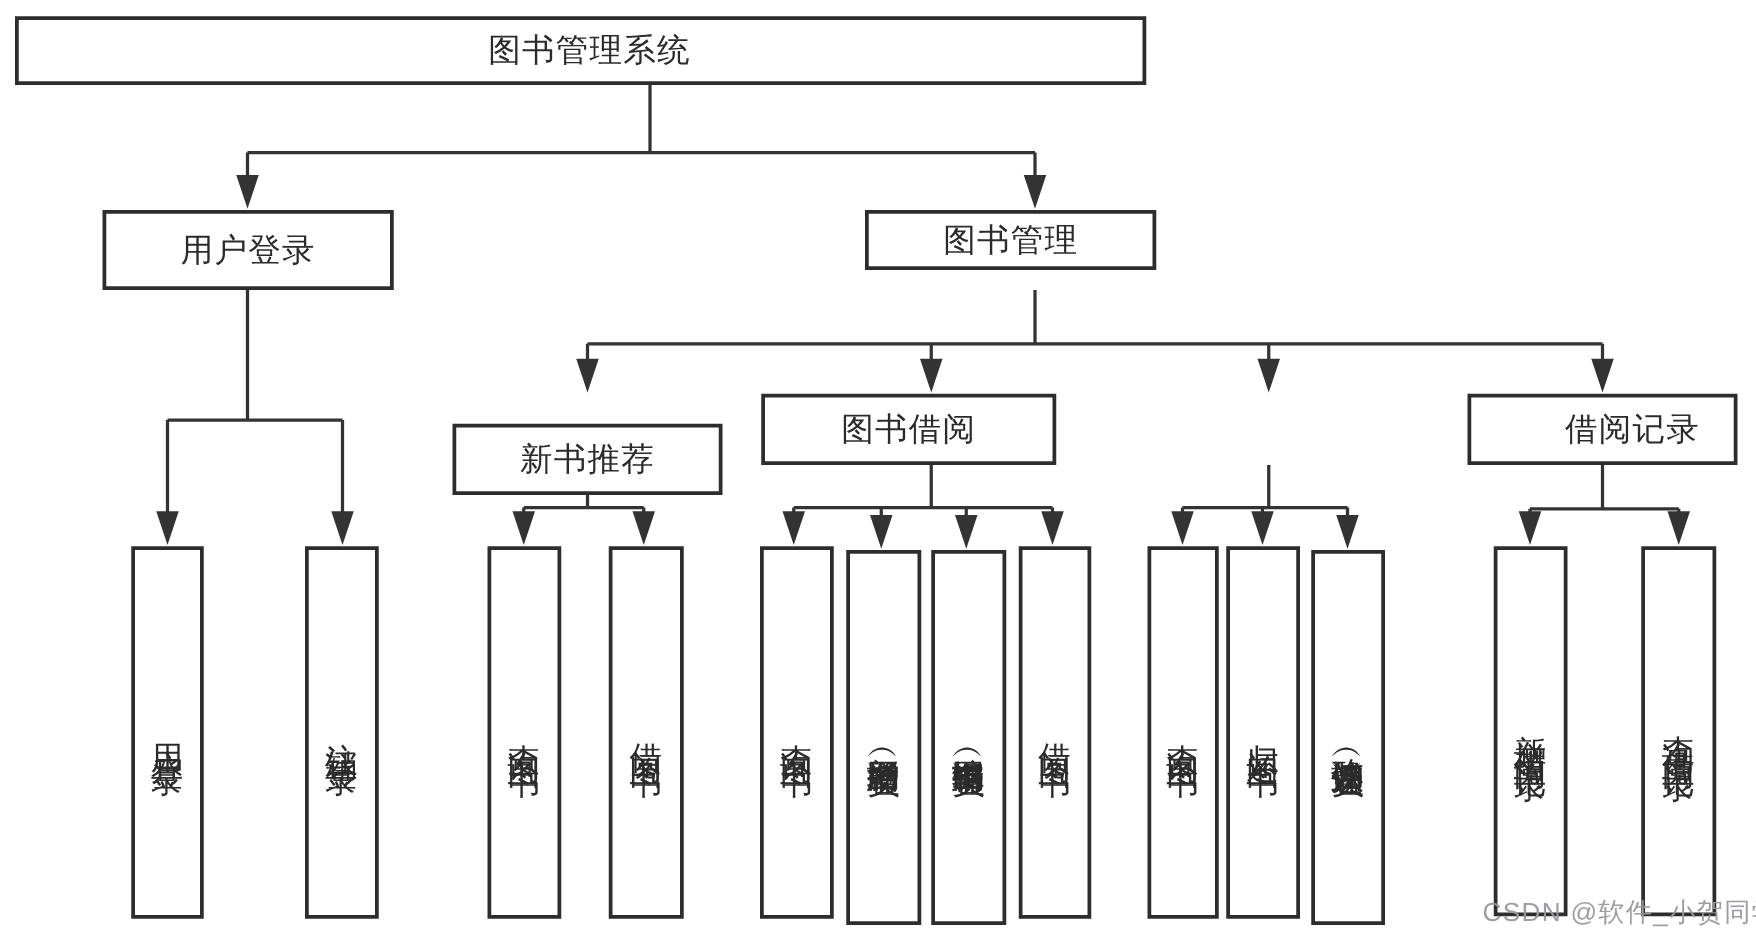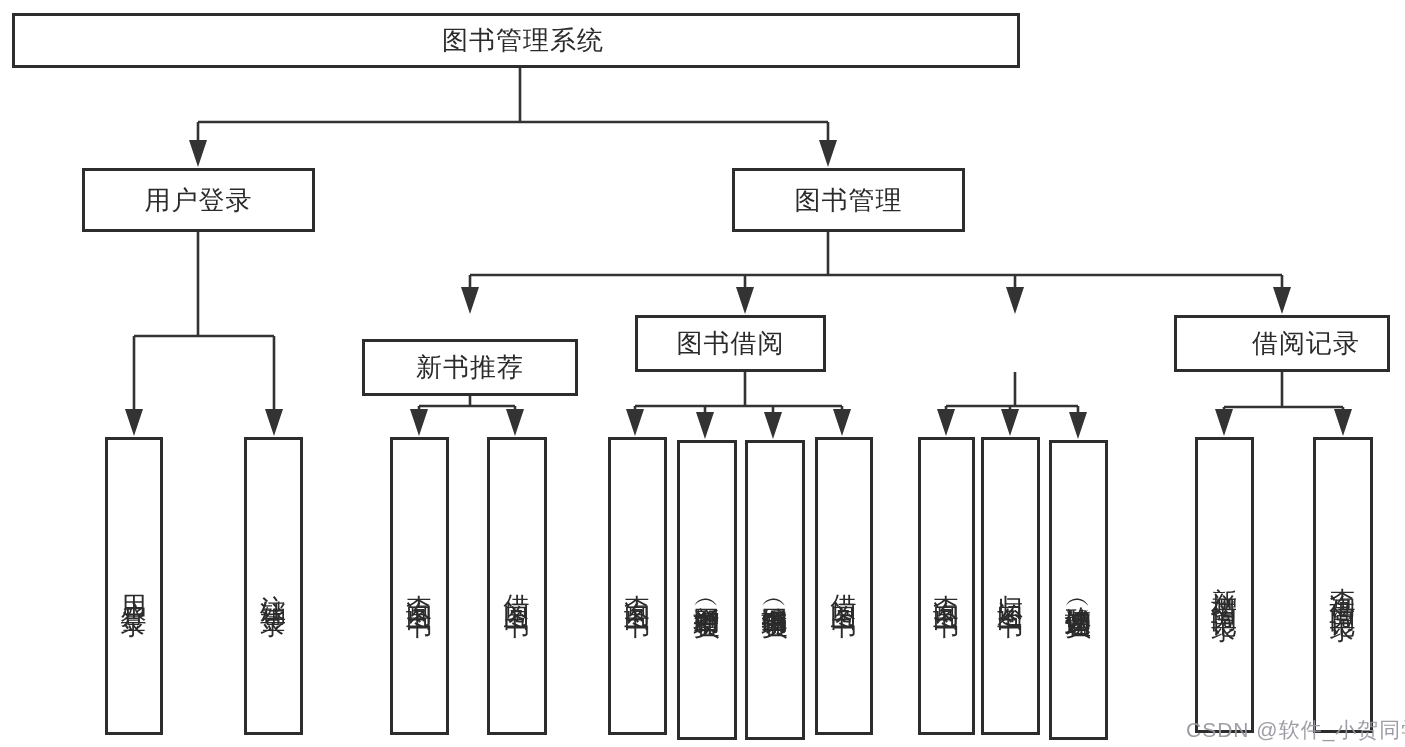--- a/index.html
+++ b/index.html
@@ -81,35 +81,35 @@
       <polygon points="764,412 782,412 773,439"></polygon>
       <polygon points="833,409 851,409 842,436"></polygon>
       <polygon points="937,409 955,409 946,436"></polygon>
       <polygon points="1001,409 1019,409 1010,436"></polygon>
       <polygon points="1069,412 1087,412 1078,439"></polygon>
       <polygon points="1215,409 1233,409 1224,436"></polygon>
       <polygon points="1334,409 1352,409 1343,436"></polygon>
     </g>
   </svg>
 
-  <div class="node" style="left:12px;top:13px;width:1008px;height:55px;padding-left:14px;">
+  <div class="node" style="left:12px;top:13px;width:905px;height:55px;padding-left:14px;">
     <span class="h-label">图书管理系统</span>
   </div>
 
   <div class="node" style="left:82px;top:168px;width:233px;height:64px;">
     <span class="h-label">用户登录</span>
   </div>
-  <div class="node" style="left:732px;top:168px;width:233px;height:64px;">
+  <div class="node" style="left:692px;top:168px;width:233px;height:48px;">
     <span class="h-label">图书管理</span>
   </div>
 
   <div class="node" style="left:362px;top:315px;width:216px;height:57px;margin-top:24px;">
     <span class="h-label">新书推荐</span>
   </div>
-  <div class="node" style="left:635px;top:315px;width:191px;height:57px;">
+  <div class="node" style="left:609px;top:315px;width:236px;height:57px;">
     <span class="h-label">图书借阅</span>
   </div>
   <div class="node" style="left:1174px;top:315px;width:216px;height:57px;padding-left:48px;">
     <span class="h-label">借阅记录</span>
   </div>
 
   <div class="node v-node v-short" style="left:105px;top:437px;width:58px;height:298px;">
     <span>用户登录</span>
   </div>
   <div class="node v-node v-short" style="left:244px;top:437px;width:59px;height:298px;">

